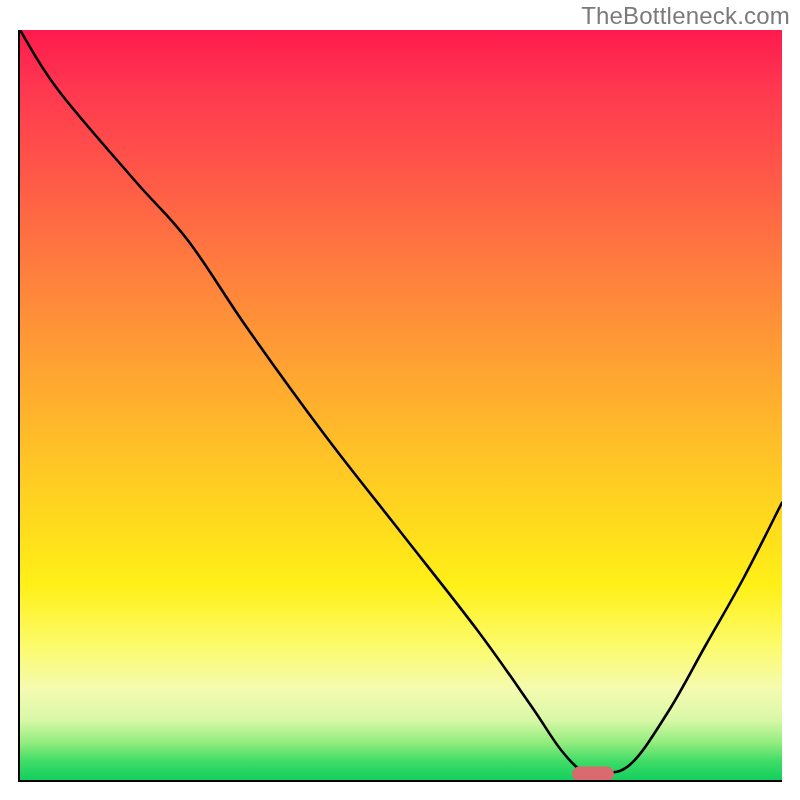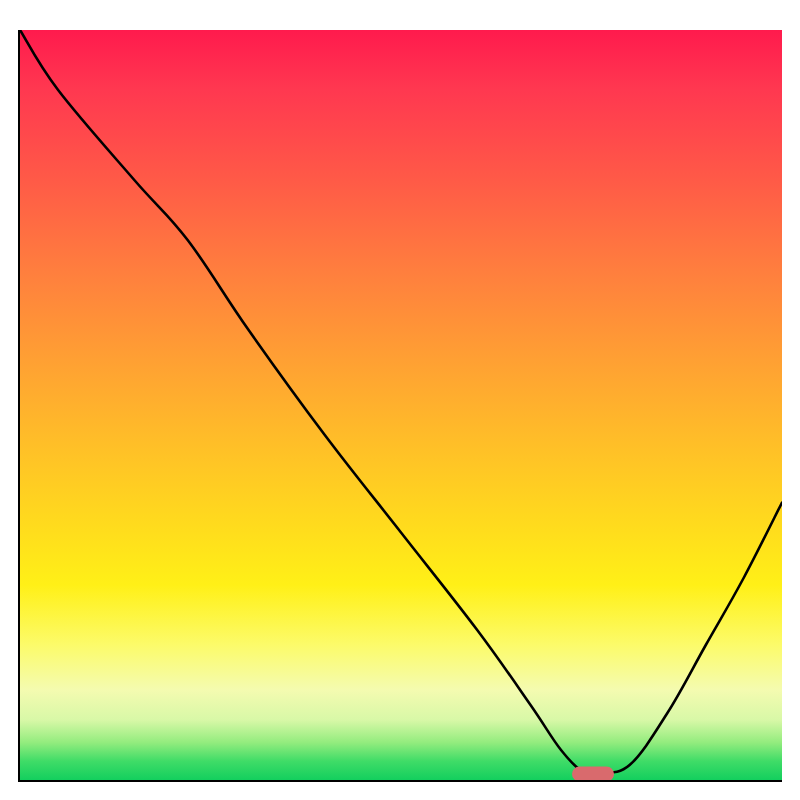--- a/index.html
+++ b/index.html
@@ -75,20 +75,21 @@
     border-radius: 8px;
     background: #d96a6d;
     transform: translate(-50%, -50%);
   }
 </style>
 </head>
 <body>
 
 <div class="stage">
 
+  <div class="watermark">TheBottleneck.com</div>
 
   <div class="frame">
     <div class="gradient"></div>
 
     <svg class="curve" viewBox="0 0 764 752" preserveAspectRatio="none">
       <path id="curve-path" fill="none" stroke="#000000" stroke-width="2.6" stroke-linejoin="round" stroke-linecap="round" d="M 0 0 C 6.876 10.828799999999994, 17.572000000000006 33.08799999999997, 38.2 60.15999999999997 C 58.828 87.23199999999997, 91.2216 123.32799999999996, 114.6 150.39999999999998 C 137.9784 177.47199999999998, 147.45200000000003 183.48800000000006, 168.08 210.56000000000006 C 188.708 237.63200000000006, 204.44639999999998 265.6064, 229.2 300.8 C 253.9536 335.9936, 278.096 369.5328, 305.6 406.08 C 333.10400000000004 442.62719999999996, 354.496 468.64639999999997, 382 503.84 C 409.504 539.0336, 435.0216 570.4672, 458.4 601.6 C 481.7784 632.7328, 496.75280000000004 655.1424, 511.88000000000005 676.8 C 527.0072 698.4576, 532.8136 709.7375999999999, 542.4399999999999 721.92 C 552.0663999999999 734.1024, 558.484 740.4192, 565.36 744.48 C 572.236 748.5408, 572.3888 745.8336, 580.64 744.48 C 588.8912 743.1264, 598.8232 747.7888, 611.2 736.96 C 623.5768 726.1312, 635.648 705.9776, 649.4 684.32 C 663.1519999999999 662.6624, 673.8480000000001 641.0047999999999, 687.6 616.64 C 701.352 592.2752, 712.048 574.6784, 725.8 548.96 C 739.5519999999999 523.2416000000001, 757.124 487.296, 764 473.76"></path>
     </svg>
 
     <div class="marker" id="opt-marker" style="left: 573px; top: 744.48px; background: rgb(217, 106, 109);"></div>
   </div>

